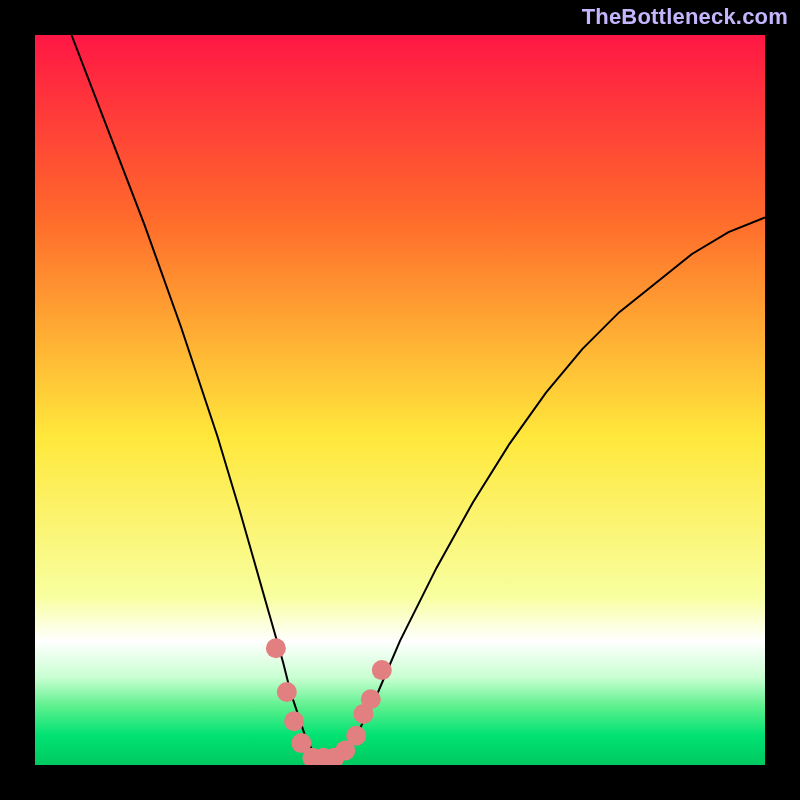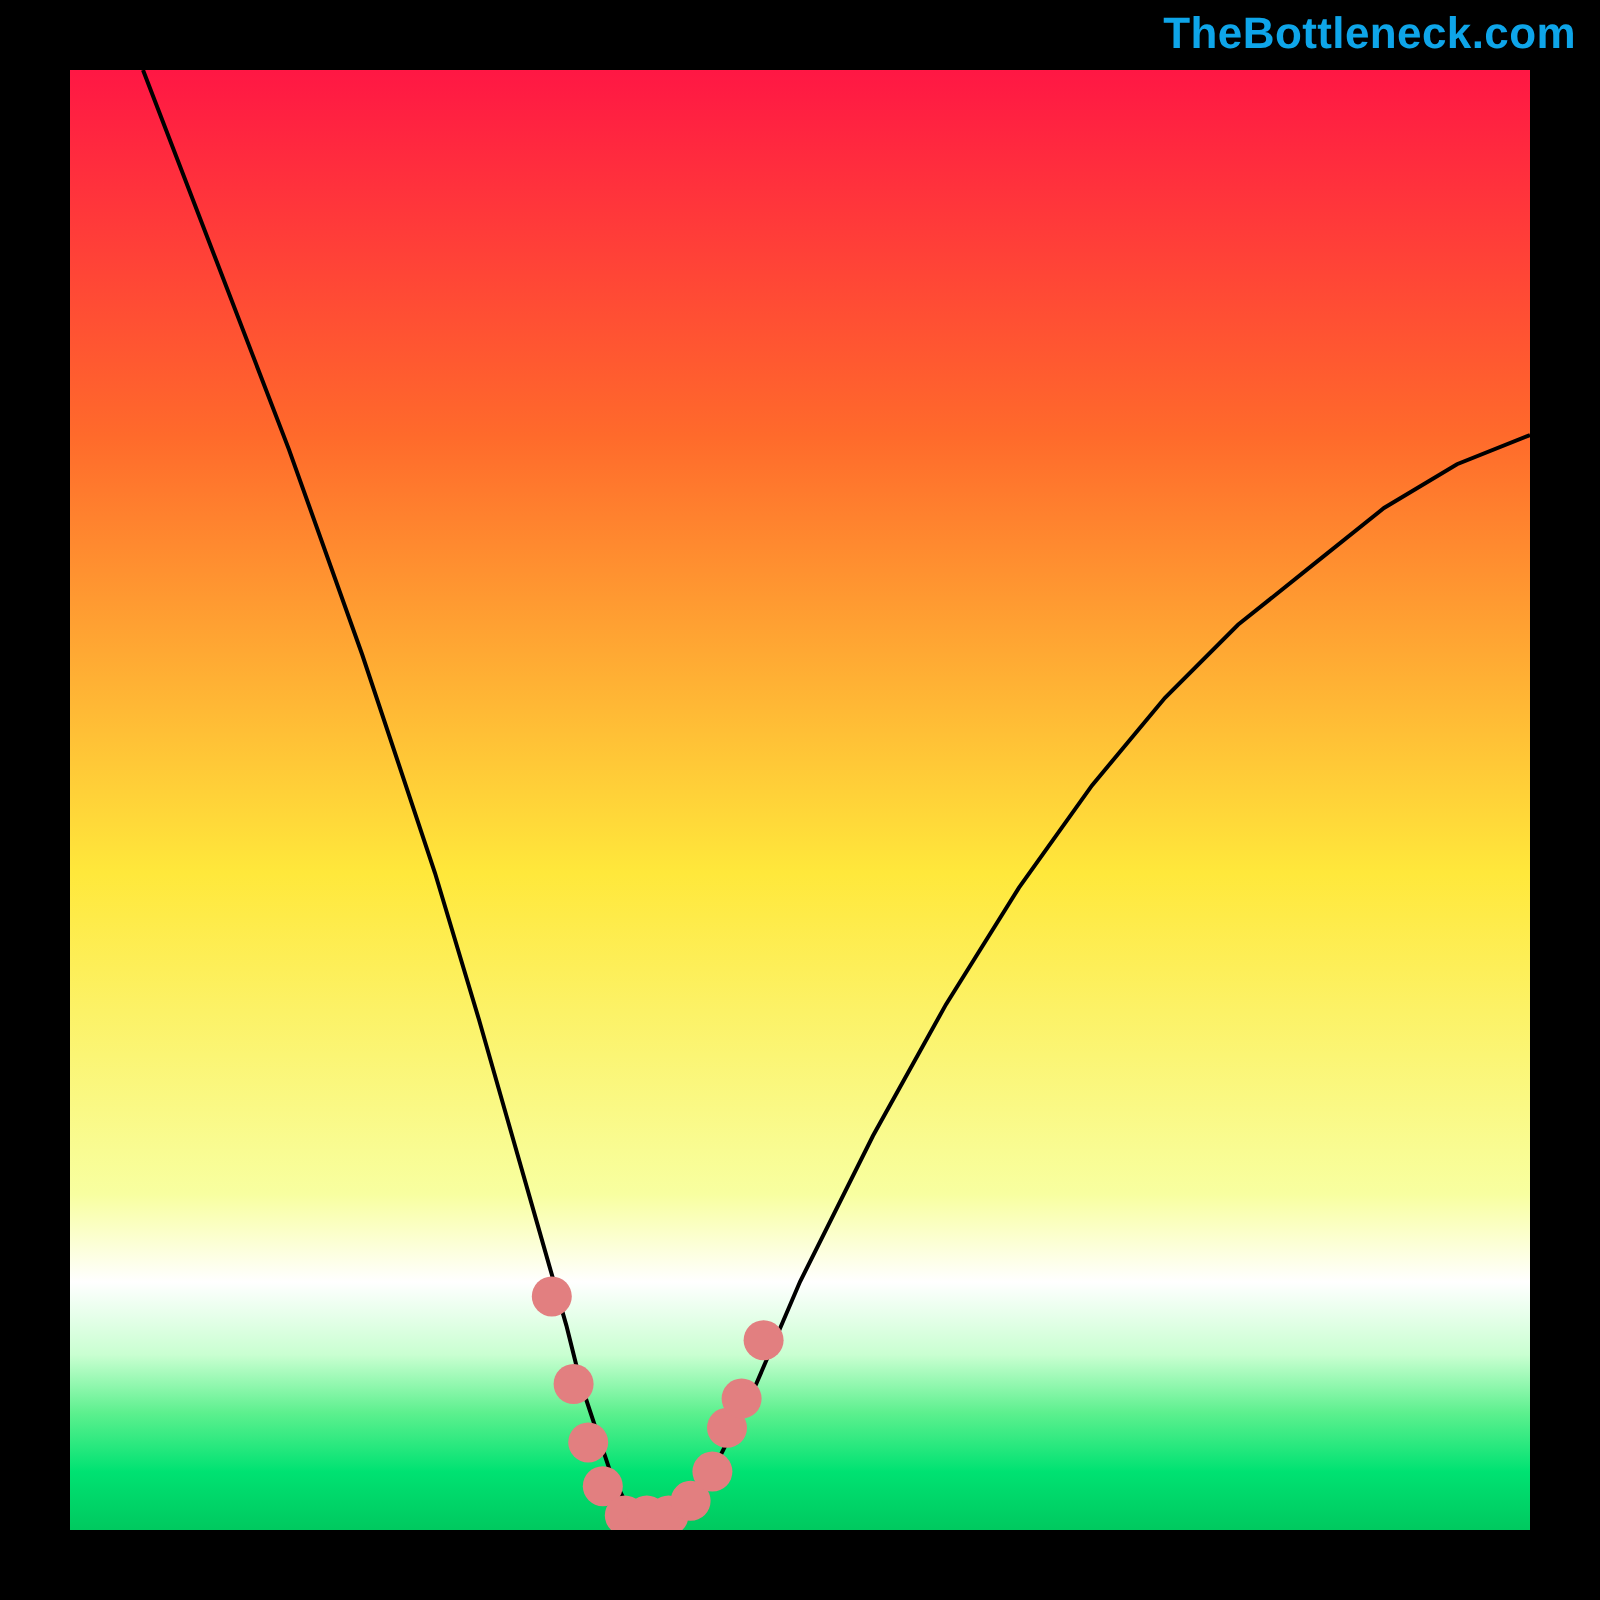--- a/index.html
+++ b/index.html
@@ -17,21 +17,21 @@
     top: 35px;
     width: 730px;
     height: 730px;
   }
   .watermark {
     position: absolute;
     top: 4px;
     right: 12px;
     font-size: 22px;
     font-weight: 600;
-    color: #0ea5e9;
+    color: #c4b5fd;
     letter-spacing: 0.2px;
   }
   svg { display: block; }
 </style>
 </head>
 <body>
 
 <div class="watermark">TheBottleneck.com</div>
 
 <div class="plot-frame">

